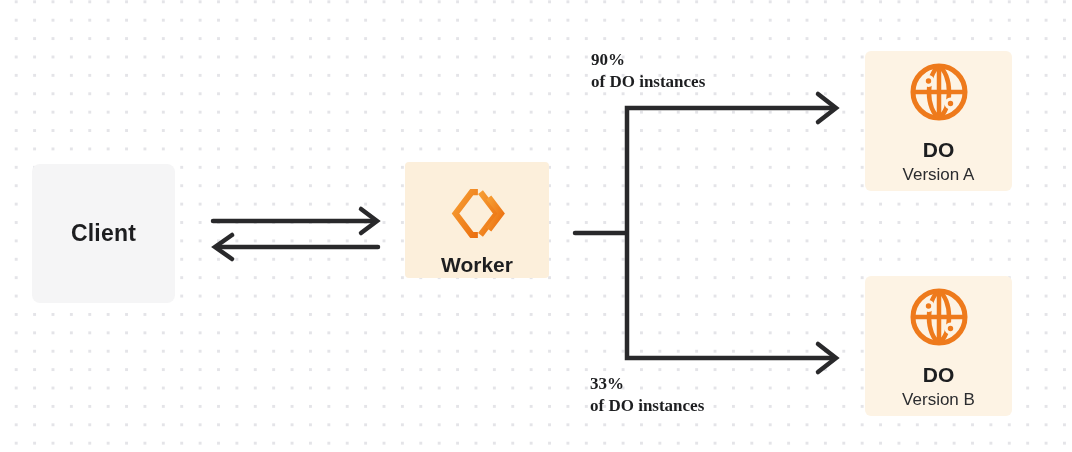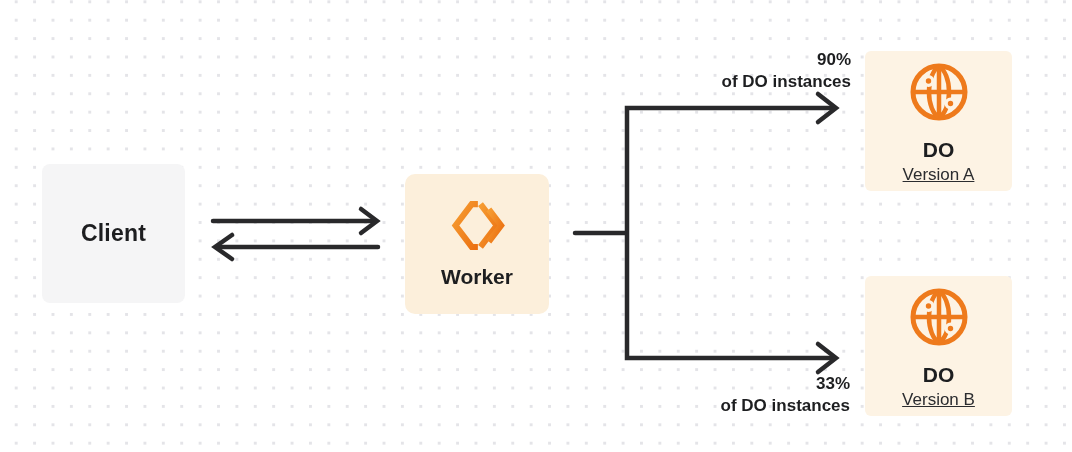--- a/index.html
+++ b/index.html
@@ -16,41 +16,41 @@
     background-size:18.4px 18.4px; background-position:7px 11px;
     font-family:"Liberation Sans", sans-serif; color:var(--text-primary);
   }
   .edges{position:absolute; left:0; top:0; pointer-events:none;}
   .edges path, .edges polyline{
     fill:none; stroke:var(--arrow-stroke); stroke-width:4.5;
     stroke-linecap:round; stroke-linejoin:miter;
   }
   .node{position:absolute; display:flex; flex-direction:column; align-items:center; box-sizing:border-box;}
   .node-client{
-    left:42px; top:164px; width:143px; height:139px; border-radius:8px;
+    left:32px; top:164px; width:143px; height:139px; border-radius:8px;
     background:var(--client-box-bg); justify-content:center;
   }
   .node-client .node-label{font-size:23px; font-weight:700; letter-spacing:.2px;}
   .node-worker{
-    left:405px; top:174px; width:144px; height:140px; border-radius:10px;
+    left:405px; top:162px; width:144px; height:116px; border-radius:4px;
     background:var(--worker-box-bg);
   }
   .node-worker .node-icon{margin-top:26px;}
   .node-worker .node-label{margin-top:14px; font-size:21px; font-weight:700;}
   .node-do{
     width:147px; height:140px; border-radius:6px; background:var(--do-box-bg); left:865px;
   }
   .node-do-a{top:51px;}
   .node-do-b{top:276px;}
   .node-do .node-icon{margin-top:9px;}
   .node-do .do-title{margin-top:15px; font-size:21px; font-weight:700; line-height:22px;}
-  .node-do .do-subtitle{margin-top:3px; font-size:17px; font-weight:400; line-height:21px; color:var(--text-secondary);text-decoration:underline;}
+  .node-do .do-subtitle{margin-top:3px; font-size:17px; font-weight:400; line-height:21px; color:var(--text-secondary);}
   .edge-label{
-    position:absolute; width:260px; text-align:right;
-    font-size:17px; font-weight:700; line-height:22px; color:var(--text-primary);
+    position:absolute; width:260px; text-align:left;
+    font-size:17px; font-weight:700; line-height:22px; color:var(--text-primary);font-family:Liberation Serif, serif;
   }
   .edge-label-top{left:591px; top:49px;}
   .edge-label-bottom{left:590px; top:373px;}
 </style>
 </head>
 <body>
 
 <div class="canvas">
 
   <svg class="edges" width="1072" height="452" viewBox="0 0 1072 452">

